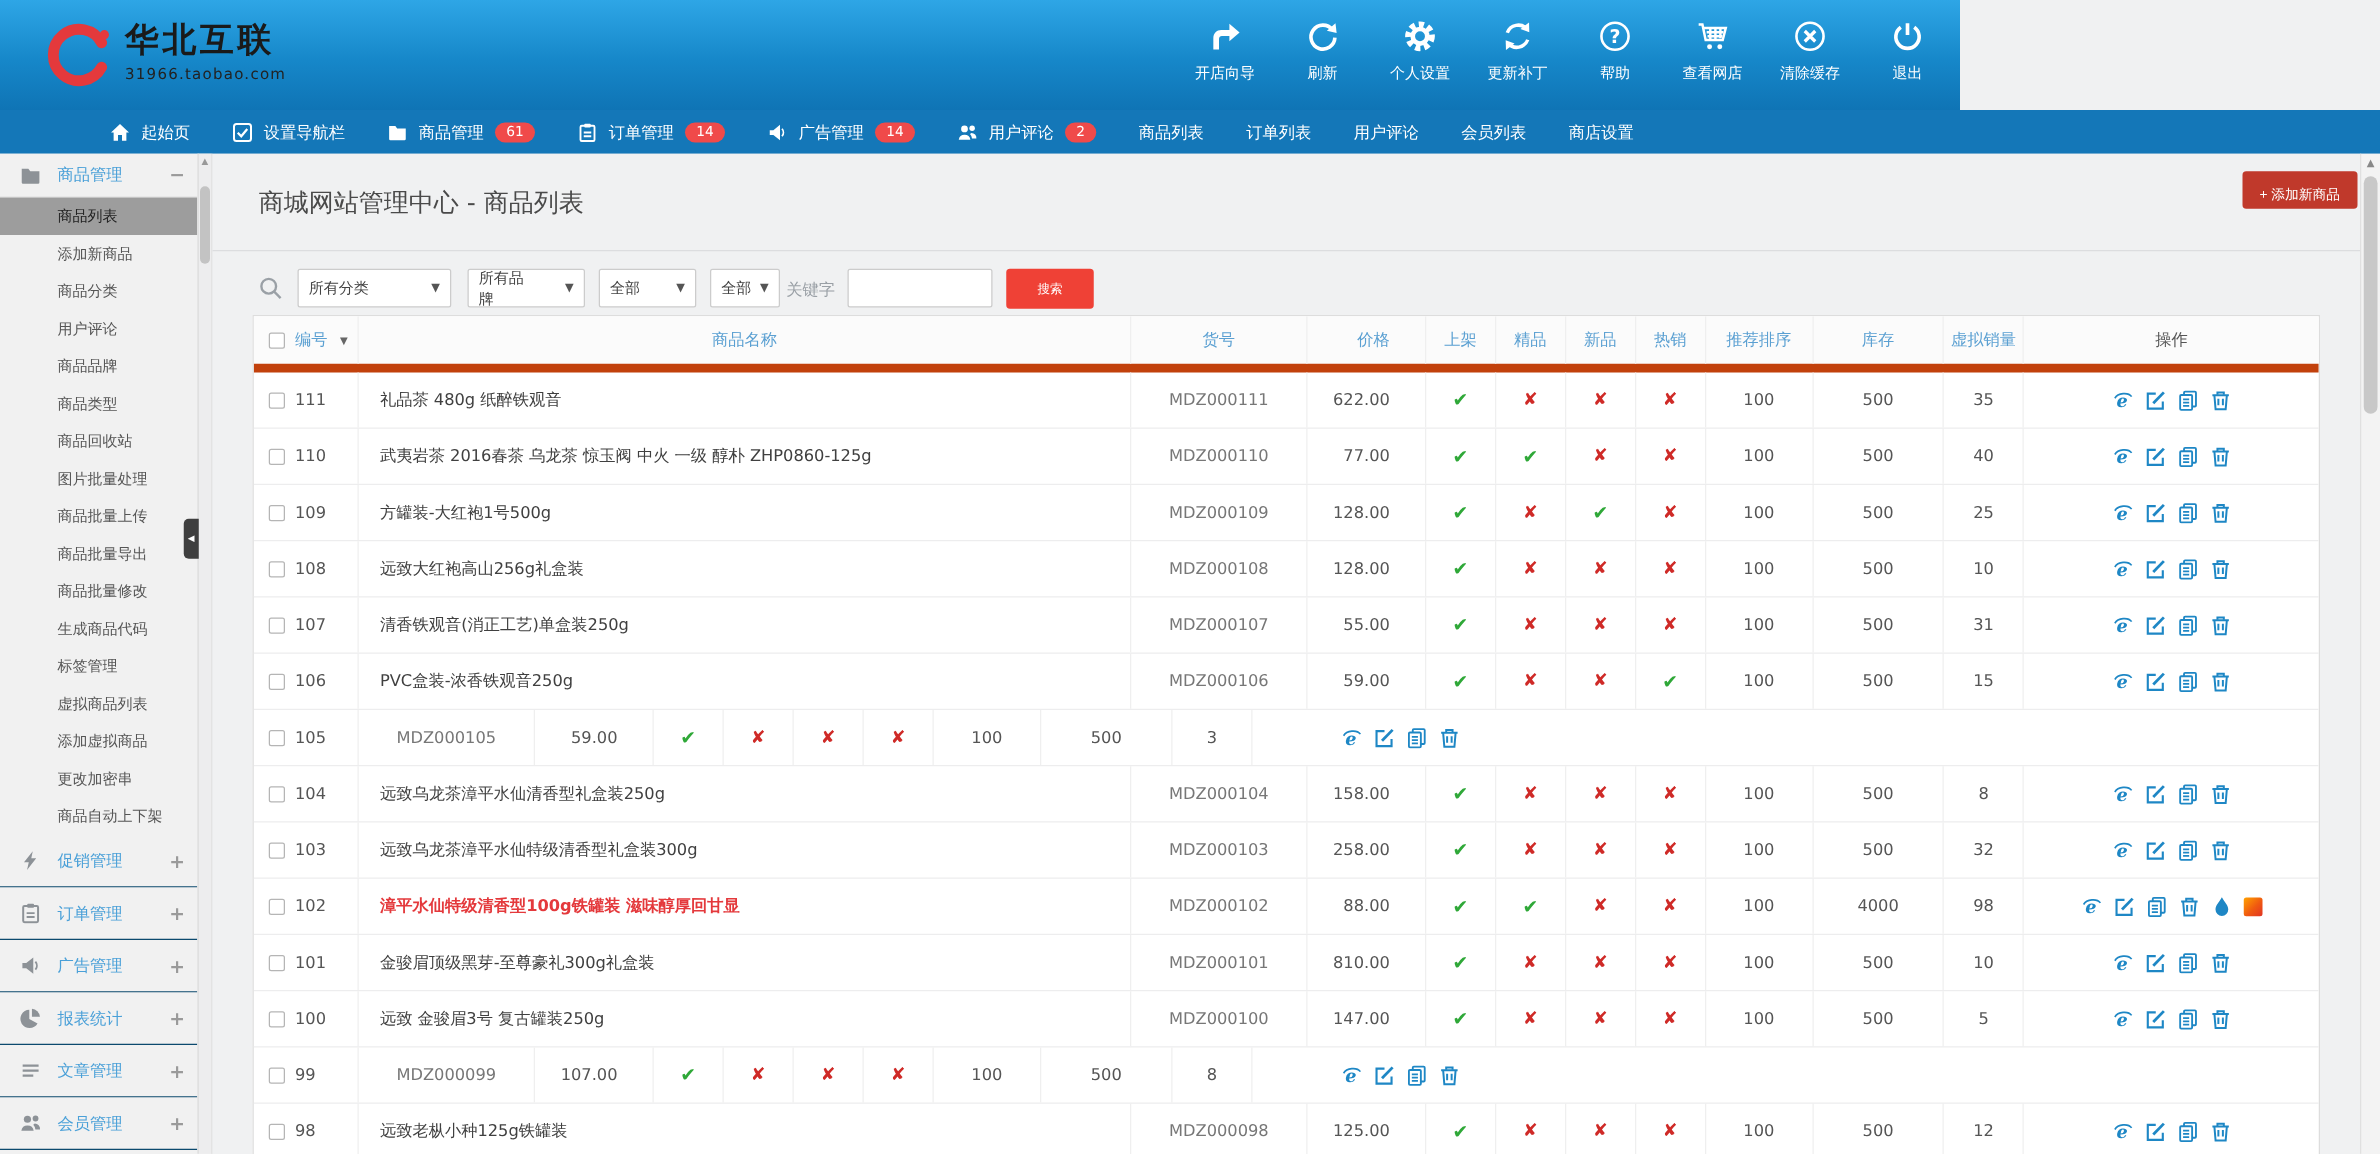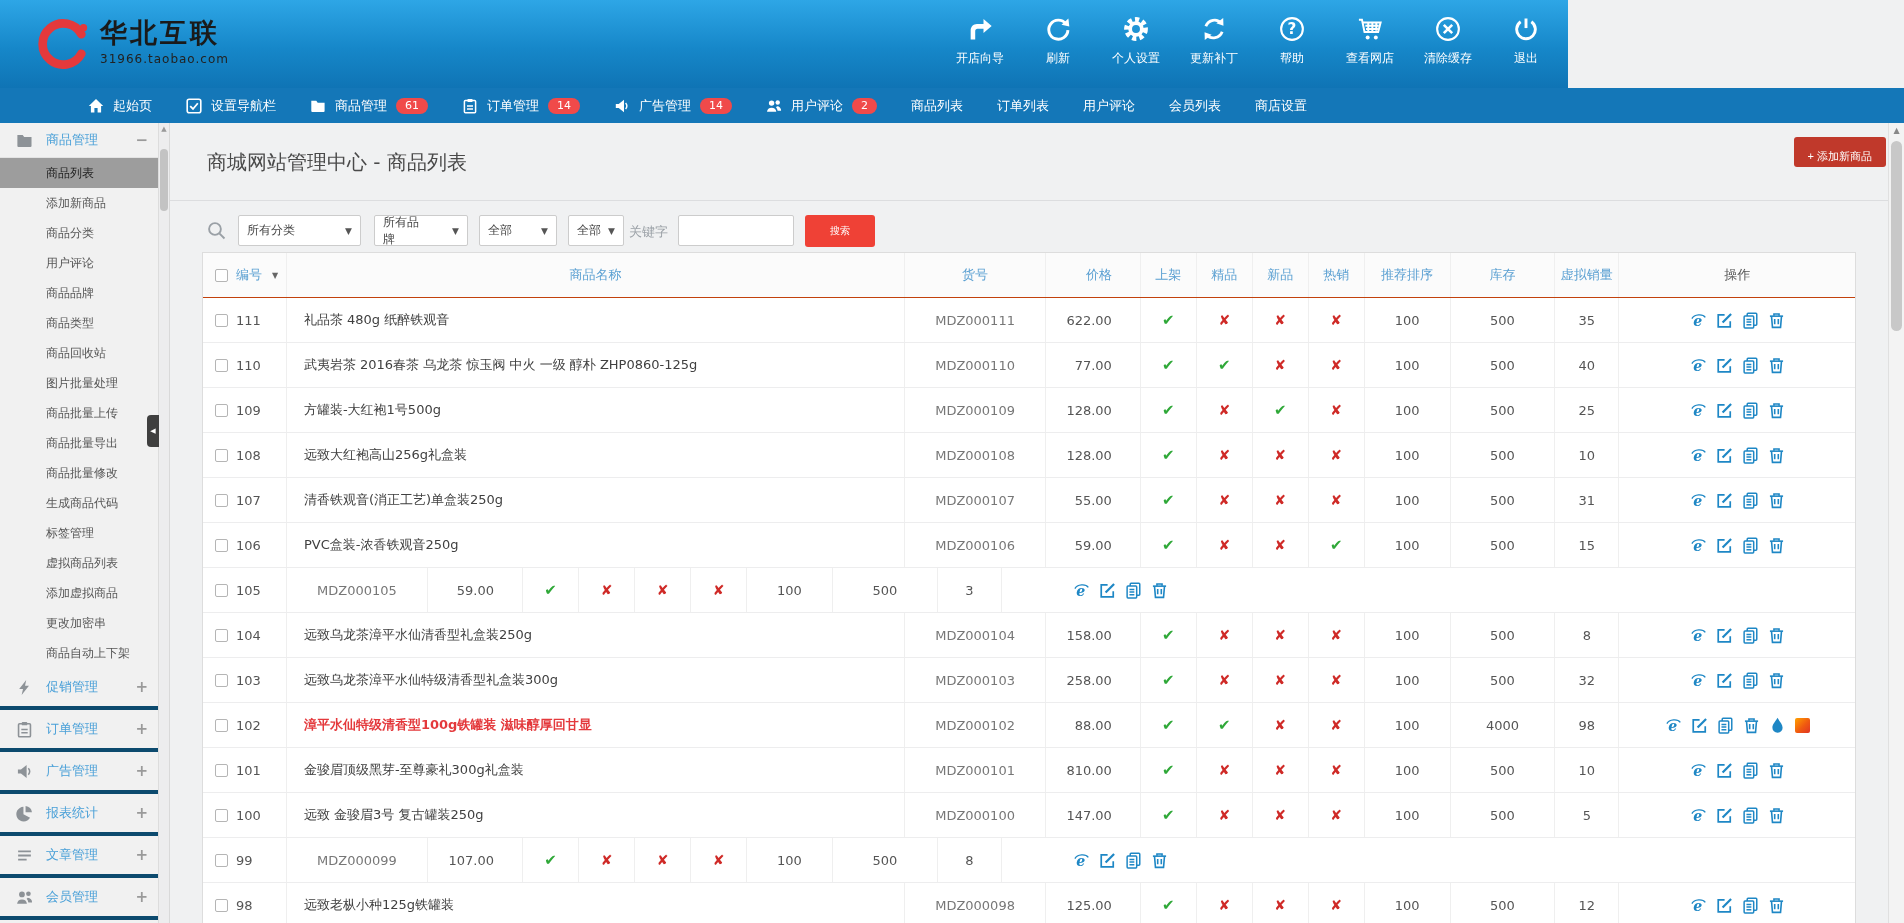--- a/index.html
+++ b/index.html
@@ -33,21 +33,21 @@
   
   .sidebar { position:absolute; left:0; top:123px; width:170px; bottom:0;
     background:#f1f1f1; border-right:1px solid #d9d9d9; }
   .sb-inner { position:absolute; left:0; top:0; right:11px; bottom:0; overflow:hidden; }
   .sb-head { height:35px; display:flex; align-items:center; padding:0 10px 0 16px;
     cursor:pointer; border-bottom:1px solid #e3e3e3; background:#f1f1f1; }
   .sb-head .s-ico { width:17px; height:17px; color:#8d9297; margin-right:13px; display:inline-flex; }
   .sb-head .s-ico svg { width:17px; height:17px; }
   .sb-head .s-label { color:#4aa0d8; font-size:13px; flex:1; }
   .sb-head .s-toggle { color:#9a9a9a; font-size:15px; font-weight:bold; }
-  .sb-section-bottom .sb-head { height:42px; border-bottom:4px solid #0c4a6e; }
+  .sb-section-bottom .sb-head { height:42px; border-bottom:1px solid #0c4a6e; }
   .sb-item { height:30px; line-height:30px; padding-left:46px; font-size:12px;
     color:#555; cursor:pointer; white-space:nowrap; }
   .sb-item.active { background:#9d9d9d; color:#222; }
   .sb-scroll { position:absolute; right:0; top:0; bottom:0; width:11px;
     background:#ededee; border-left:1px solid #dcdcdc; }
   .sb-scroll .arr { position:absolute; top:2px; left:0; width:10px; text-align:center;
     font-size:7px; color:#999; }
   .sb-thumb { position:absolute; top:26px; left:1px; width:8px; height:62px;
     background:#c3c3c3; border-radius:4px; }
   .collapse-tab { position:absolute; left:147px; top:415px; width:12px; height:32px;
@@ -71,21 +71,21 @@
   .kw-label { position:absolute; left:459px; top:10px; font-size:13px; color:#9aa0a6; }
   .kw-input { position:absolute; left:508px; top:2px; width:116px; height:31px;
     border:1px solid #ccc; border-radius:2px; background:#fff; padding:0 8px; font-size:13px; }
   .search-btn { position:absolute; left:635px; top:2px; width:70px; height:32px;
     background:#ef4136; color:#fff; border:none; border-radius:3px; font-size:10px; cursor:pointer; }
 
   
   .table { position:absolute; left:32px; top:129px; width:1654px; background:#fff;
     border:1px solid #ddd; bottom:-2px; overflow:hidden; }
   .trow { display:flex; border-bottom:1px solid #ededee; height:45px; align-items:stretch; }
-  .trow.thead { background:#fbfbfb; border-bottom:1px solid #c2410c; }
+  .trow.thead { background:#fbfbfb; border-bottom:7px solid #c2410c; }
   .cell { border-right:1px solid #efefef; display:flex; align-items:center;
     font-size:13px; color:#555; }
   .cell:last-child { border-right:none; }
   .c-id { width:84px; padding-left:12px; gap:8px; }
   .c-name { width:619px; padding-left:17px; color:#404040; }
   .thead .c-name { justify-content:center; padding-left:0; }
   .c-sku { width:141px; justify-content:center; color:#777; }
   .c-price { width:95px; justify-content:flex-end; padding-right:28px; }
   .c-f { width:56px; justify-content:center; }
   .c-sort { width:86px; justify-content:center; }

